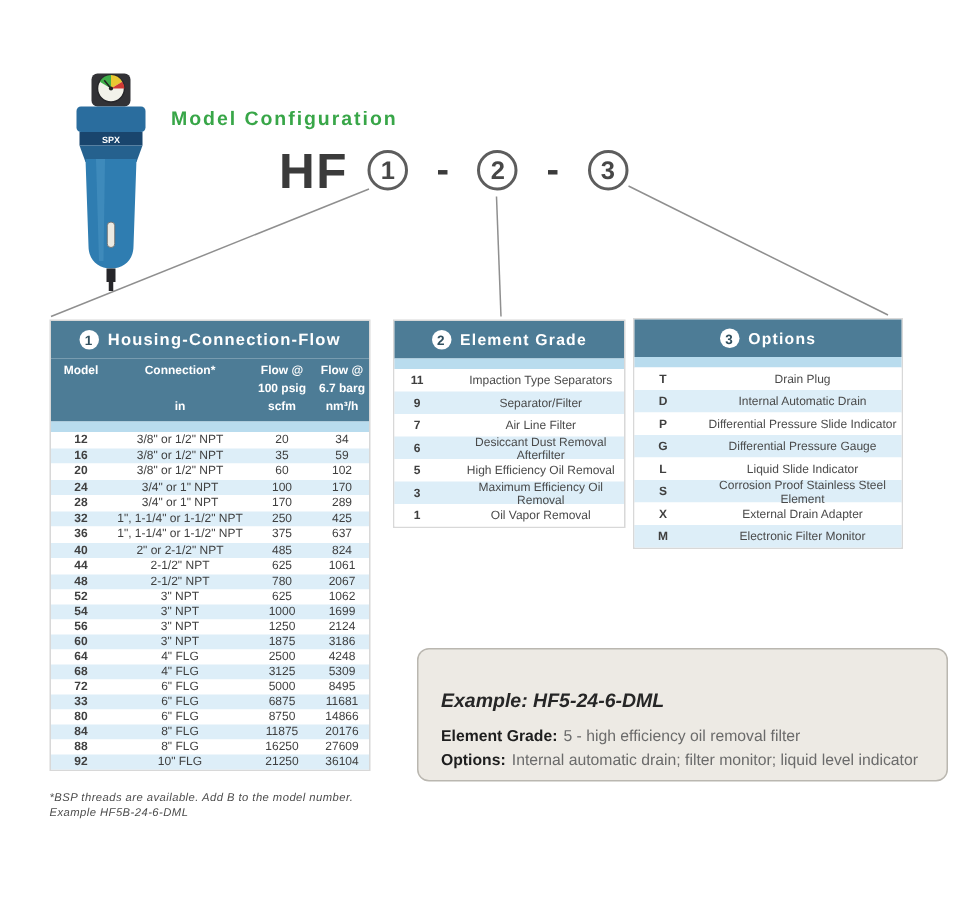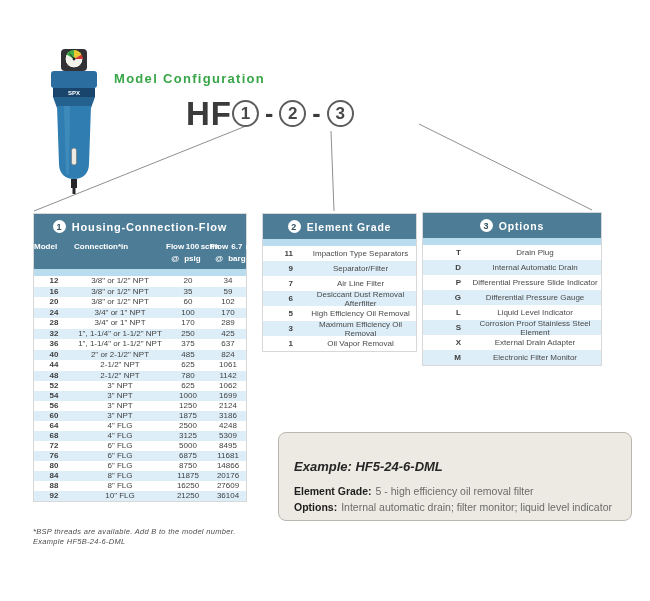--- a/index.html
+++ b/index.html
@@ -14,21 +14,21 @@
   .product { position:absolute; left:40px; top:46px; width:72px; height:152px; }
 
   
   .green-title {
     position:absolute; left:114px; top:71px;
     font-size:13px; font-weight:bold; letter-spacing:1.3px;
     color:var(--accent-green, #38a648);
   }
 
   
-  .model-code { position:absolute; left:186px; top:97px; display:flex; align-items:center; }
+  .model-code { position:absolute; left:186px; top:97px; display:flex; align-items:center; gap:13px; }
   .model-code .hf { font-size:33px; font-weight:bold; color:#3b3b3b; letter-spacing:1px; line-height:33px; }
   .model-code .circle {
     width:27px; height:27px; border:2px solid #5d5d5d; border-radius:50%;
     display:flex; align-items:center; justify-content:center;
     font-size:17px; font-weight:bold; color:#474747; background:#fff;
   }
   .model-code .dash { font-size:25px; font-weight:bold; color:#3b3b3b; margin:0 6px; }
 
   
   .tbl { position:absolute; background:#fff; border:1px solid #d8d8d8; font-size:8px; }
@@ -41,36 +41,36 @@
     font-size:9px; font-weight:bold; display:flex; align-items:center; justify-content:center; flex:0 0 auto;
   }
   .strip { height:7px; background:var(--strip-blue, #b9dcee); }
   .row, .row2 { display:flex; align-items:center; background:#fff; }
   .row.alt, .row2.alt { background:var(--row-alt, #ddeef8); }
 
   
   .housing { left:33px; top:213px; width:214px; }
   .housing .tbl-head { height:25px; font-size:11px; }
   .cols { background:var(--header-band, #4d7c96); display:flex; padding:2px 0 4px 0; }
-  .col { display:flex; flex-direction:row; color:#fff; font-weight:bold; font-size:8px; text-align:center; }
+  .col { display:flex; flex-direction:column; color:#fff; font-weight:bold; font-size:8px; text-align:center; }
   .col span { display:block; line-height:12px; min-height:12px; }
   .c1 { width:40px; } .c2 { width:92px; } .c3 { width:44px; } .c4 { width:36px; }
   .row { height:10.5px; }
   .row span { text-align:center; line-height:10.5px; }
   .row .c1 { font-weight:bold; }
   .asme {
     height:11px; line-height:11px; background:var(--asme-row, #d3d5d6);
     font-weight:bold; text-align:center; font-size:8.5px; color:#2d2d2d; letter-spacing:0.5px;
   }
 
   
   .grade { left:262px; top:213px; width:155px; }
   .grade .tbl-head, .options .tbl-head { height:25px; font-size:10.5px; }
   .row2 { height:15px; }
-  .row2 .code { width:30px; text-align:right; font-weight:bold; }
+  .row2 .code { width:30px; text-align:center; font-weight:bold; }
   .row2 .label { flex:1; text-align:center; padding-left:12px; color:#4a4a4a; }
   .options { left:422px; top:212px; width:180px; }
   .options .row2 .code { width:38px; }
   .options .row2 .label { padding-left:8px; }
 
   
   .example {
     position:absolute; left:278px; top:432px; width:354px; height:89px;
     background:var(--example-bg, #edeae4); border:1px solid #bab7b0; border-radius:8px;
     padding:10px 15px;
@@ -222,21 +222,21 @@
           <span class="c1">44</span>
           <span class="c2">2-1/2" NPT</span>
           <span class="c3">625</span>
           <span class="c4">1061</span>
         </div>
 
         <div class="row alt">
           <span class="c1">48</span>
           <span class="c2">2-1/2" NPT</span>
           <span class="c3">780</span>
-          <span class="c4">1142</span>
+          <span class="c4">2067</span>
         </div>
       </div>
     <div>
 
         <div class="row" style="height:10px">
           <span class="c1">52</span>
           <span class="c2">3" NPT</span>
           <span class="c3">625</span>
           <span class="c4">1062</span>
         </div>
@@ -277,21 +277,21 @@
         </div>
 
         <div class="row" style="height:10px">
           <span class="c1">72</span>
           <span class="c2">6" FLG</span>
           <span class="c3">5000</span>
           <span class="c4">8495</span>
         </div>
 
         <div class="row alt" style="height:10px">
-          <span class="c1">76</span>
+          <span class="c1">33</span>
           <span class="c2">6" FLG</span>
           <span class="c3">6875</span>
           <span class="c4">11681</span>
         </div>
 
         <div class="row" style="height:10px">
           <span class="c1">80</span>
           <span class="c2">6" FLG</span>
           <span class="c3">8750</span>
           <span class="c4">14866</span>
@@ -388,21 +388,21 @@
           <span class="label">Differential Pressure Slide Indicator</span>
         </div>
 
         <div class="row2 alt">
           <span class="code">G</span>
           <span class="label">Differential Pressure Gauge</span>
         </div>
 
         <div class="row2">
           <span class="code">L</span>
-          <span class="label">Liquid Level Indicator</span>
+          <span class="label">Liquid Slide Indicator</span>
         </div>
 
         <div class="row2 alt">
           <span class="code">S</span>
           <span class="label">Corrosion Proof Stainless Steel Element</span>
         </div>
 
         <div class="row2">
           <span class="code">X</span>
           <span class="label">External Drain Adapter</span>

